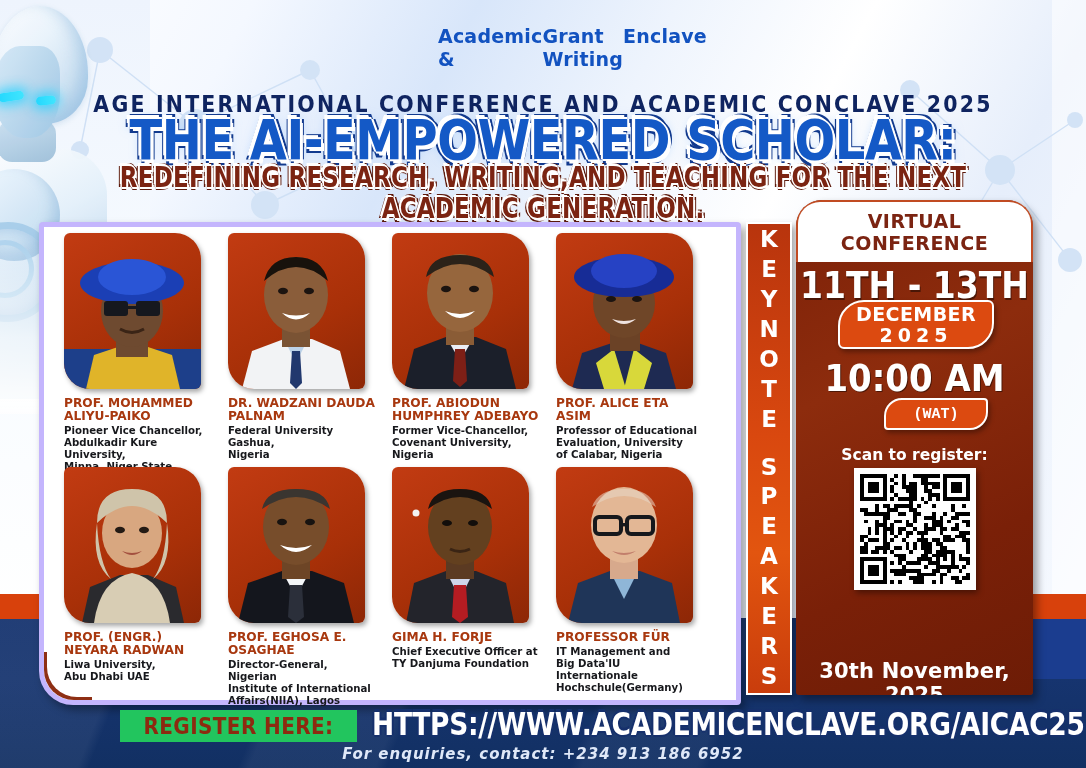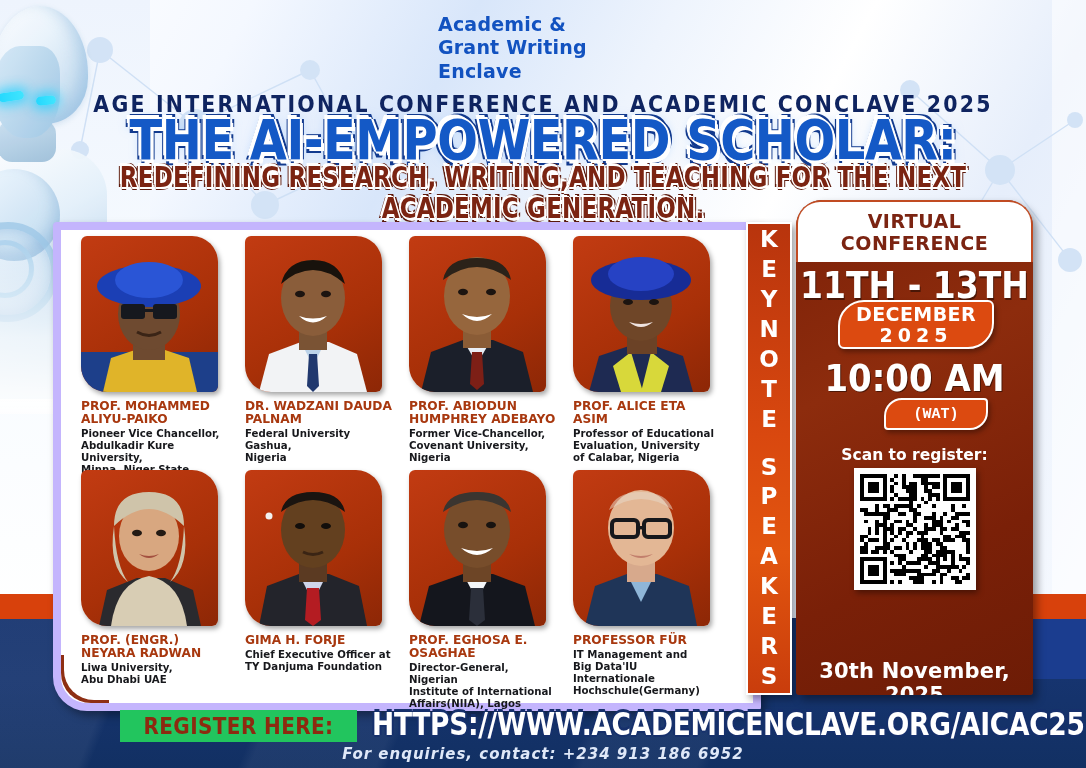--- a/index.html
+++ b/index.html
@@ -71,21 +71,21 @@
   .r-fade{position:absolute;left:-20px;top:250px;width:160px;height:170px;
     background:linear-gradient(180deg,rgba(255,255,255,0) 0%, rgba(255,255,255,.75) 55%, #ffffff 100%);}
 
   
   .logo-wrap{position:absolute;left:438px;top:6px;width:250px;height:84px;display:flex;align-items:center;gap:12px;}
   .logo-mark{width:106px;height:66px;background:#1252c0;display:flex;align-items:center;justify-content:center;}
   .logo-mark span{
     font-family:"DejaVu Sans", sans-serif;font-weight:700;font-size:47px;letter-spacing:-1px;
     color:#ffffff;line-height:1;
   }
-  .logo-text{display:flex;flex-direction:column;justify-content:center;}
+  .logo-text{display:flex;flex-direction:row;justify-content:center;}
   .logo-text div{
     font-family:"DejaVu Sans", sans-serif;font-weight:700;color:#1252c0;font-size:19px;line-height:1.22;letter-spacing:.2px;
   }
 
   
   .kicker{
     position:absolute;left:0;right:0;top:92px;text-align:center;
     font-family:"DejaVu Sans", sans-serif;font-weight:700;
     font-size:20.5px;letter-spacing:2.2px;color:#0f2460;
     transform:scaleY(1.12);
@@ -107,22 +107,22 @@
     font-size:23px;letter-spacing:.2px;color:#7b2412;line-height:1.12;
     transform:scaleY(1.22);
     text-shadow:
       -1.5px 0 #ffffff,1.5px 0 #ffffff,0 -1.5px #ffffff,0 1.5px #ffffff,
       -2px -2px 0 #ffffff,2px 2px 0 #ffffff,
       0 3px 0 #5d1a0c,0 -2.5px 0 #5d1a0c,-3px 0 0 #5d1a0c,3px 0 0 #5d1a0c;
   }
 
   
   .card{
-    position:absolute;left:53px;top:222px;width:692px;height:473px;
-    background:#ffffff;border:8px solid #c4b5fd;border-radius:4px 4px 4px 34px;
+    position:absolute;left:39px;top:222px;width:692px;height:473px;
+    background:#ffffff;border:5px solid #c4b5fd;border-radius:4px 4px 4px 34px;
     box-shadow:4px 5px 9px rgba(0,0,0,.35);
   }
   .card-corner{
     position:absolute;left:0;bottom:0;width:48px;height:48px;background:#8e2f14;
     border-radius:0 0 0 30px;
   }
   .card-corner:after{
     content:"";position:absolute;left:3px;bottom:3px;width:52px;height:52px;background:#ffffff;border-radius:0 0 0 30px;
   }
   .row{position:absolute;left:12px;width:668px;display:flex;gap:9px;}
@@ -422,55 +422,55 @@
           </svg>
         </div>
         <div class="sp-name">PROF. (ENGR.) NEYARA RADWAN</div>
         <div class="sp-role">Liwa University,
 Abu Dhabi UAE</div>
       </div>
 
       <div class="cell">
         <div class="photo">
           <svg class="pers" viewBox="0 0 137 156" preserveAspectRatio="none">
+            <path d="M10 156 L20 116 L54 104 L84 104 L116 116 L126 156 Z" fill="#14161d"></path>
+            <path d="M54 104 L68 130 L82 104 L74 100 L62 100 Z" fill="#f4f6f8"></path>
+            <path d="M62 118 L74 118 L76 150 L68 156 L60 150 Z" fill="#2b2f3a"></path>
+            <rect x="54" y="90" width="28" height="22" fill="#6d4526"></rect>
+            <ellipse cx="68" cy="60" rx="33" ry="38" fill="#774d2b"></ellipse>
+            <path d="M34 42 q34 -24 68 0 q-4 -20 -34 -20 q-30 0 -34 20Z" fill="#3a3530"></path>
+            <ellipse cx="54" cy="55" rx="5" ry="3.2" fill="#181310"></ellipse>
+            <ellipse cx="82" cy="55" rx="5" ry="3.2" fill="#181310"></ellipse>
+            <path d="M52 78 q16 14 32 0 q-16 6 -32 0Z" fill="#fff"></path>
+          </svg>
+        </div>
+        <div class="sp-name">PROF. EGHOSA E. OSAGHAE</div>
+        <div class="sp-role">Director-General, Nigerian
+Institute of International
+Affairs(NIIA), Lagos</div>
+      </div>
+
+      <div class="cell">
+        <div class="photo">
+          <svg class="pers" viewBox="0 0 137 156" preserveAspectRatio="none">
             <path d="M14 156 L22 116 L54 104 L84 104 L114 116 L122 156 Z" fill="#23242b"></path>
             <path d="M54 104 L68 132 L82 104 L74 100 L62 100 Z" fill="#cfd5ea"></path>
             <path d="M62 118 L74 118 L76 150 L68 156 L60 150 Z" fill="#b41c22"></path>
             <rect x="54" y="90" width="28" height="22" fill="#5b3a22"></rect>
             <ellipse cx="68" cy="60" rx="32" ry="38" fill="#63401f"></ellipse>
             <path d="M36 42 q32 -24 64 0 q-4 -20 -32 -20 q-28 0 -32 20Z" fill="#1a1410"></path>
             <ellipse cx="55" cy="56" rx="5" ry="3" fill="#120e0b"></ellipse>
             <ellipse cx="81" cy="56" rx="5" ry="3" fill="#120e0b"></ellipse>
             <path d="M58 82 q10 5 20 0" stroke="#3a2414" stroke-width="3" fill="none"></path>
             <circle cx="24" cy="46" r="3.5" fill="#f2f2f2"></circle>
           </svg>
         </div>
         <div class="sp-name">GIMA H. FORJE</div>
         <div class="sp-role">Chief Executive Officer at
 TY Danjuma Foundation</div>
-      </div>
-
-      <div class="cell">
-        <div class="photo">
-          <svg class="pers" viewBox="0 0 137 156" preserveAspectRatio="none">
-            <path d="M10 156 L20 116 L54 104 L84 104 L116 116 L126 156 Z" fill="#14161d"></path>
-            <path d="M54 104 L68 130 L82 104 L74 100 L62 100 Z" fill="#f4f6f8"></path>
-            <path d="M62 118 L74 118 L76 150 L68 156 L60 150 Z" fill="#2b2f3a"></path>
-            <rect x="54" y="90" width="28" height="22" fill="#6d4526"></rect>
-            <ellipse cx="68" cy="60" rx="33" ry="38" fill="#774d2b"></ellipse>
-            <path d="M34 42 q34 -24 68 0 q-4 -20 -34 -20 q-30 0 -34 20Z" fill="#3a3530"></path>
-            <ellipse cx="54" cy="55" rx="5" ry="3.2" fill="#181310"></ellipse>
-            <ellipse cx="82" cy="55" rx="5" ry="3.2" fill="#181310"></ellipse>
-            <path d="M52 78 q16 14 32 0 q-16 6 -32 0Z" fill="#fff"></path>
-          </svg>
-        </div>
-        <div class="sp-name">PROF. EGHOSA E. OSAGHAE</div>
-        <div class="sp-role">Director-General, Nigerian
-Institute of International
-Affairs(NIIA), Lagos</div>
       </div>
 
       <div class="cell">
         <div class="photo">
           <svg class="pers" viewBox="0 0 137 156" preserveAspectRatio="none">
             <path d="M12 156 L22 116 L54 104 L84 104 L116 116 L124 156 Z" fill="#1f3558"></path>
             <path d="M54 104 L68 132 L82 104 L74 100 L62 100 Z" fill="#8fb6d8"></path>
             <rect x="54" y="90" width="28" height="22" fill="#d7a98c"></rect>
             <ellipse cx="68" cy="58" rx="33" ry="38" fill="#e3b795"></ellipse>
             <path d="M36 40 q32 -22 64 0 q-6 -18 -32 -18 q-26 0 -32 18Z" fill="#e8d9c8" opacity=".55"></path>

